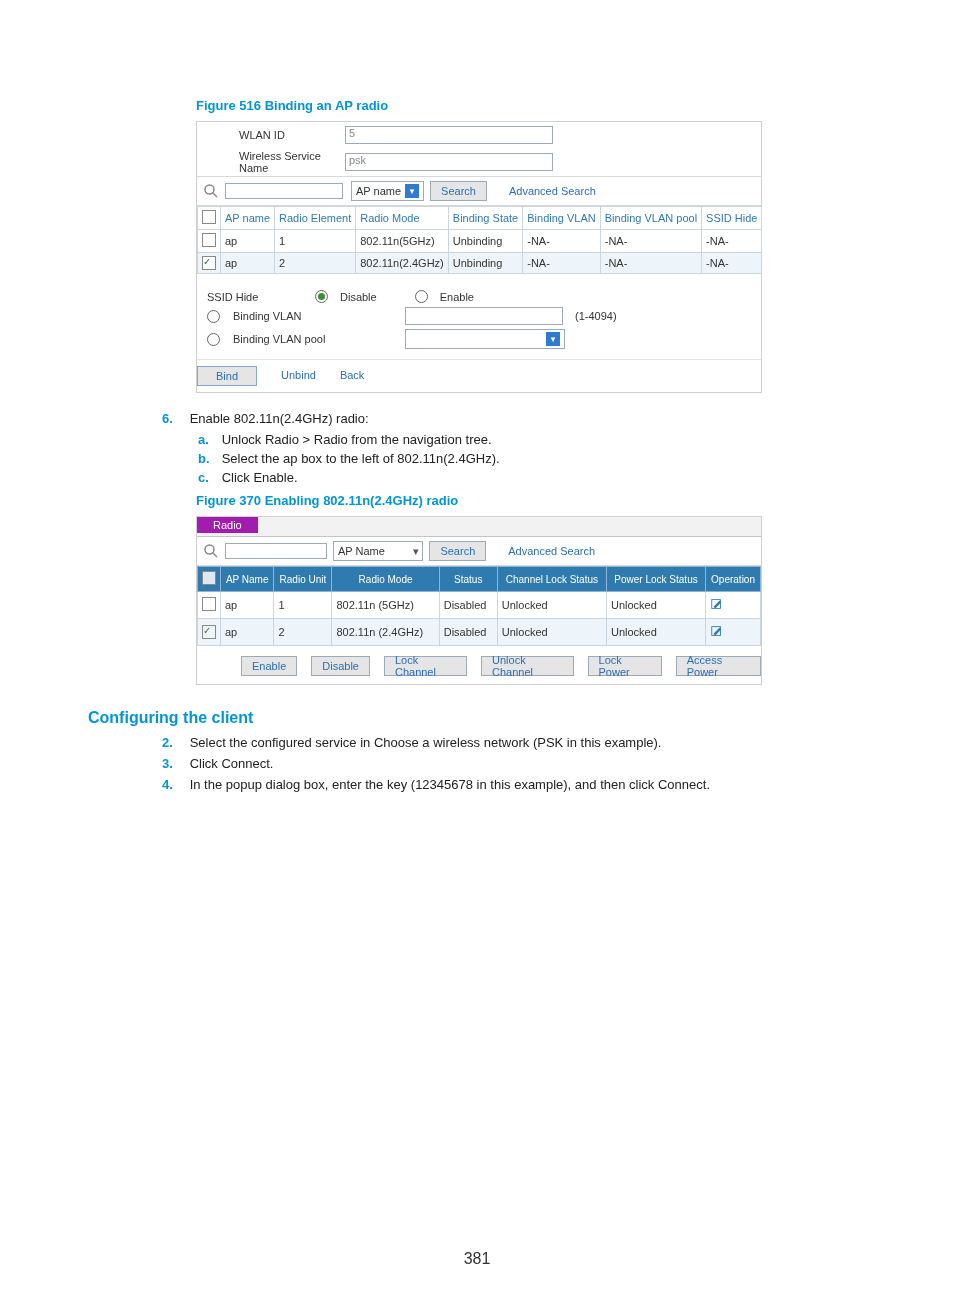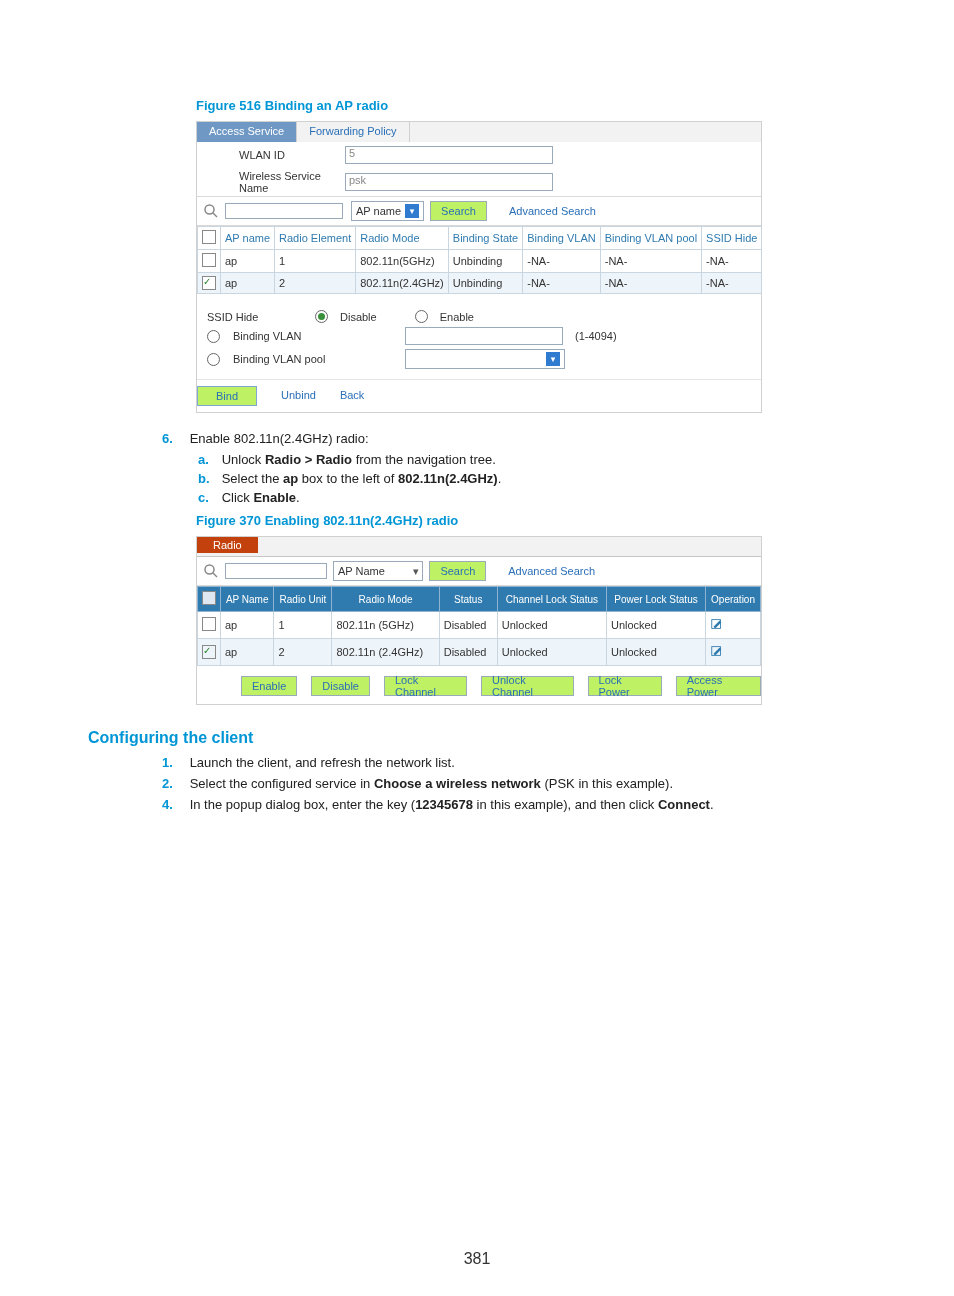--- a/index.html
+++ b/index.html
@@ -28,21 +28,21 @@
   .tabbar{height:20px;background:#f2f2f2;display:flex;font-size:11px;}
   .tab{padding:3px 12px 0;border-right:1px solid #d0d0d0;}
   .tab.active{background:#6f98c4;color:#fff;}
   .formrow{display:flex;align-items:center;padding:4px 10px 2px 10px;}
   .formrow .lab{width:106px;color:#333;margin-left:32px;}
   .txtin{border:1px solid #9ab;background:#fff;height:16px;padding:0 3px;font-size:11px;color:#888;width:200px;}
   .searchbar{display:flex;align-items:center;gap:6px;padding:4px 6px;border-top:1px solid #d9d9d9;border-bottom:1px solid #d9d9d9;}
   .mag{width:16px;height:16px;display:inline-block;color:#888;}
   .sel{border:1px solid #9ab;height:18px;background:#fff;display:inline-flex;align-items:center;padding:0 4px;font-size:11px;}
   .sel .car{margin-left:4px;color:#fff;background:#2f7bcf;width:14px;height:14px;display:inline-flex;align-items:center;justify-content:center;font-size:9px;}
-  .btn{border:1px solid #9ab;background:#bef264;height:18px;padding:0 10px;display:inline-flex;align-items:center;font-size:11px;color:#2a6fb7;cursor:pointer;}
+  .btn{border:1px solid #9ab;background:#e5e5e5;height:18px;padding:0 10px;display:inline-flex;align-items:center;font-size:11px;color:#2a6fb7;cursor:pointer;}
   .lnk{color:var(--link-blue);margin-left:16px;}
   table.data{border-collapse:collapse;width:100%;font-size:11px;}
   table.data th{background:#fff;color:var(--tbl-header);font-weight:normal;border:1px solid var(--grid);padding:3px 4px;text-align:left;white-space:nowrap;}
   table.data td{border:1px solid var(--grid);padding:3px 4px;background:#fff;}
   table.data tr.alt td{background:var(--tbl-altrow);}
   .cb{width:12px;height:12px;border:1px solid #888;display:inline-block;background:#fff;}
   .cb.checked::after{content:"✓";color:#2a7f2a;font-size:10px;position:relative;top:-2px;left:0;}
   .opt-area{padding:14px 10px 8px 10px;}
   .opt-row{display:flex;align-items:center;gap:12px;padding:2px 0;}
   .radio{width:11px;height:11px;border:1px solid #666;border-radius:50%;display:inline-block;position:relative;}
@@ -51,25 +51,25 @@
   .actionrow .btn{padding:0 18px;}
   .actionrow .btn.primary{color:#2a6fb7;border-color:#7fa7d0;}
   .actionrow span.flat{color:var(--link-blue);padding:3px 0;}
 
   
   .proc{margin:18px 0 6px 74px;}
   .proc .num{color:var(--hp-blue);font-weight:bold;display:inline-block;width:24px;}
   .proc .line{margin:4px 0 6px 0;}
   .sub{margin:2px 0 4px 110px;}
   .sub .let{color:var(--hp-blue);font-weight:bold;display:inline-block;width:20px;}
-  strong{font-weight:bold;}
+  strong{font-weight:normal;}
 
   
   .fig370{width:564px;}
-  .radtab{background:#c2410c;color:#fff;display:inline-block;padding:2px 16px;font-size:11px;margin:0;}
+  .radtab{background:#a21caf;color:#fff;display:inline-block;padding:2px 16px;font-size:11px;margin:0;}
   .fig370 .tabwrapper{border-bottom:1px solid #c5c5c5;background:#f2f2f2;height:19px;}
   table.r370 th{background:var(--tbl-header);color:#fff;font-weight:normal;text-align:center;border:1px solid #8fb3d0;padding:4px 2px;font-size:10px;}
   table.r370 td{border:1px solid var(--grid);padding:5px 4px;font-size:11px;}
   table.r370{border-collapse:collapse;width:100%;}
   .cb370{width:12px;height:12px;border:1px solid #888;display:inline-block;}
   .cb370.hdr{background:#dfe8f0;}
   .cb370.checked::after{content:"✓";color:#2a7f2a;font-size:10px;position:relative;top:-2px;}
   .opicon{width:14px;height:14px;display:inline-block;}
   .btnrow370{display:flex;gap:14px;justify-content:flex-start;padding:10px 0 8px 44px;}
   .btnrow370 .btn{border:1px solid #9ab;}
@@ -78,24 +78,20 @@
   .h2{color:var(--hp-blue);font-weight:bold;font-size:16px;margin:24px 0 8px 0;}
 
   .pagenum{position:absolute;bottom:28px;left:0;right:0;text-align:center;font-size:16px;color:#333;}
 </style>
 </head>
 <body>
 
 <div class="figure-title">Figure 516 Binding an AP radio</div>
 
 <div class="shot fig369">
-  <div class="tabbar">
-    <div class="tab active">Access Service</div>
-    <div class="tab" style="color:#2a6fb7;">Forwarding Policy</div>
-  </div>
   <div class="formrow">
     <div class="lab">WLAN ID</div>
     <div class="txtin">5</div>
   </div>
   <div class="formrow">
     <div class="lab">Wireless Service Name</div>
     <div class="txtin">psk</div>
   </div>
   <div class="searchbar">
     <span class="mag">
@@ -270,26 +266,26 @@
     <div class="btn">Lock Channel</div>
     <div class="btn">Unlock Channel</div>
     <div class="btn">Lock Power</div>
     <div class="btn">Access Power</div>
   </div>
 </div>
 
 <div class="h2">Configuring the client</div>
 <div class="proc" style="margin-top:6px;">
   <div class="line">
-    <span class="num">1.</span>
-    <span>Launch the client, and refresh the network list.</span>
-  </div>
-  <div class="line">
     <span class="num">2.</span>
     <span>Select the configured service in </span><strong>Choose a wireless network</strong><span> (PSK in this example).</span>
   </div>
   <div class="line">
+    <span class="num">3.</span>
+    <span>Click </span><strong>Connect</strong><span>.</span>
+  </div>
+  <div class="line">
     <span class="num">4.</span>
     <span>In the popup dialog box, enter the key (</span><strong>12345678</strong><span> in this example), and then click </span><strong>Connect</strong><span>.</span>
   </div>
 </div>
 
 <div class="pagenum">381</div>
 
 </body></html>

